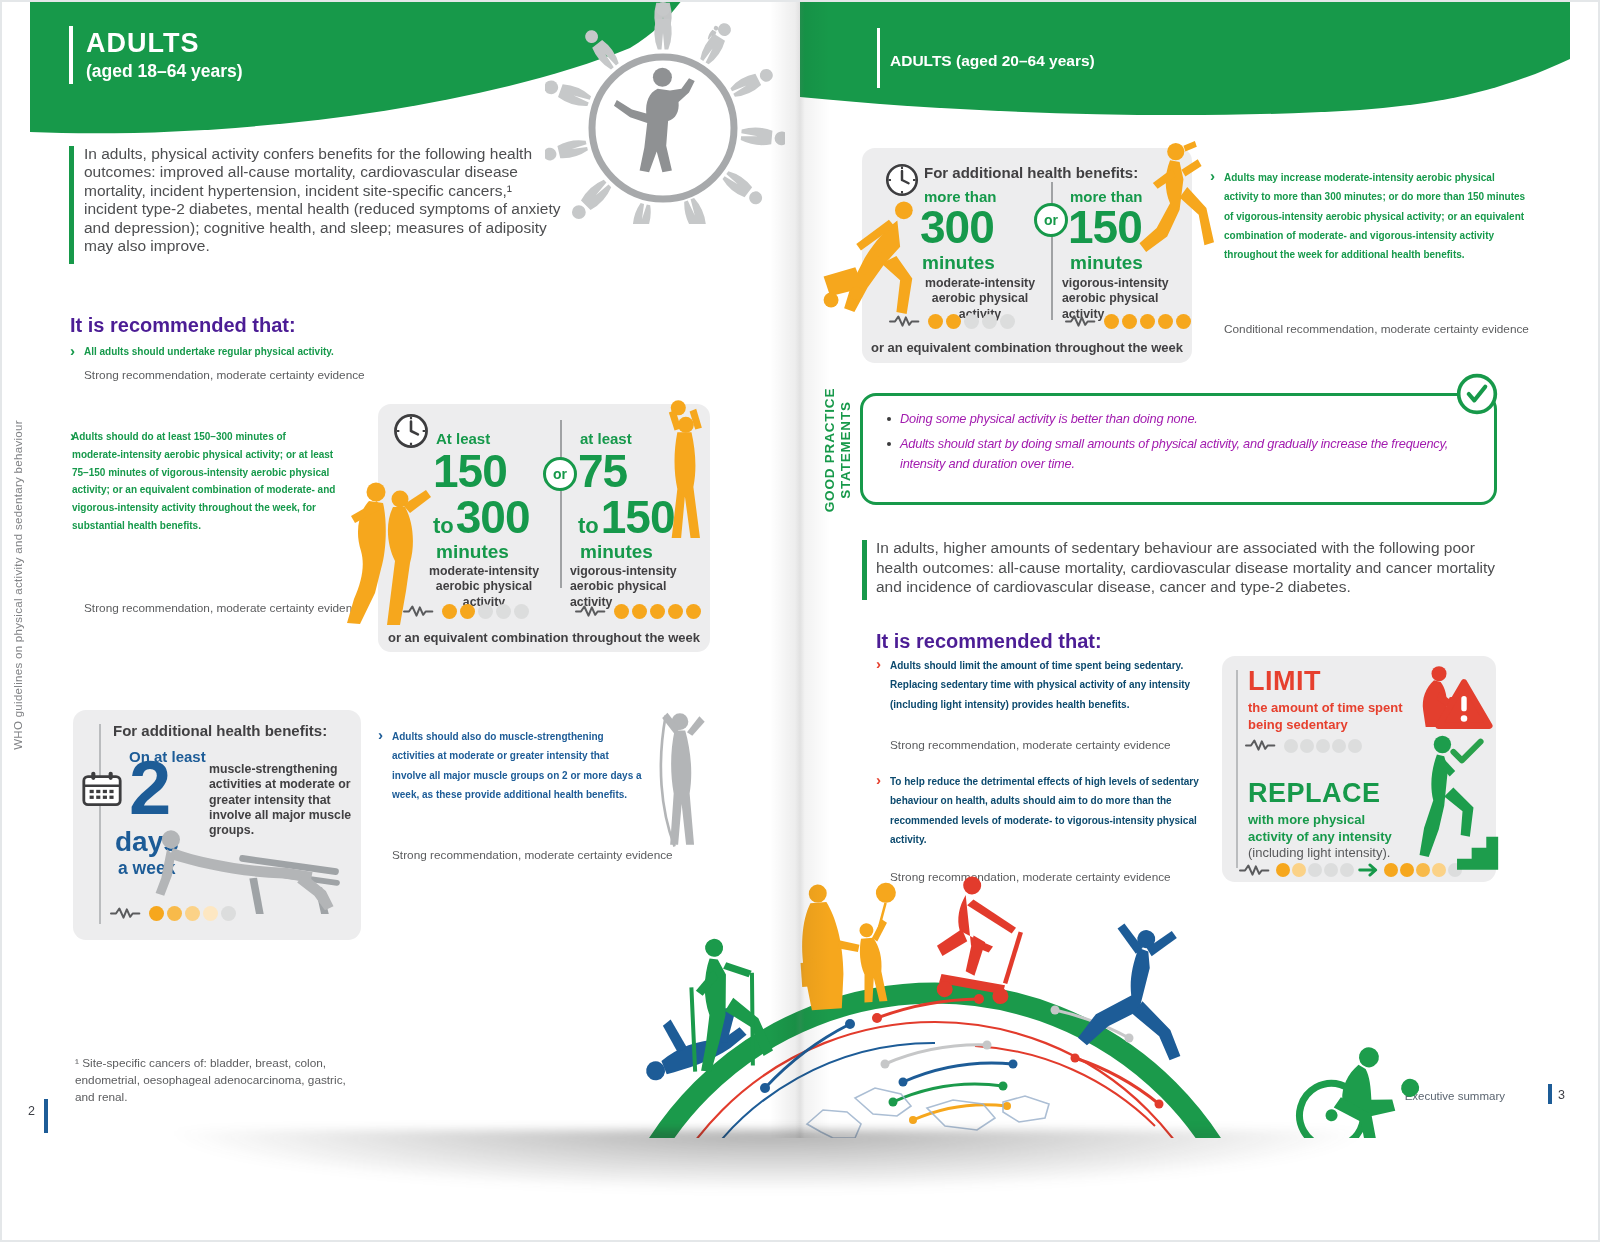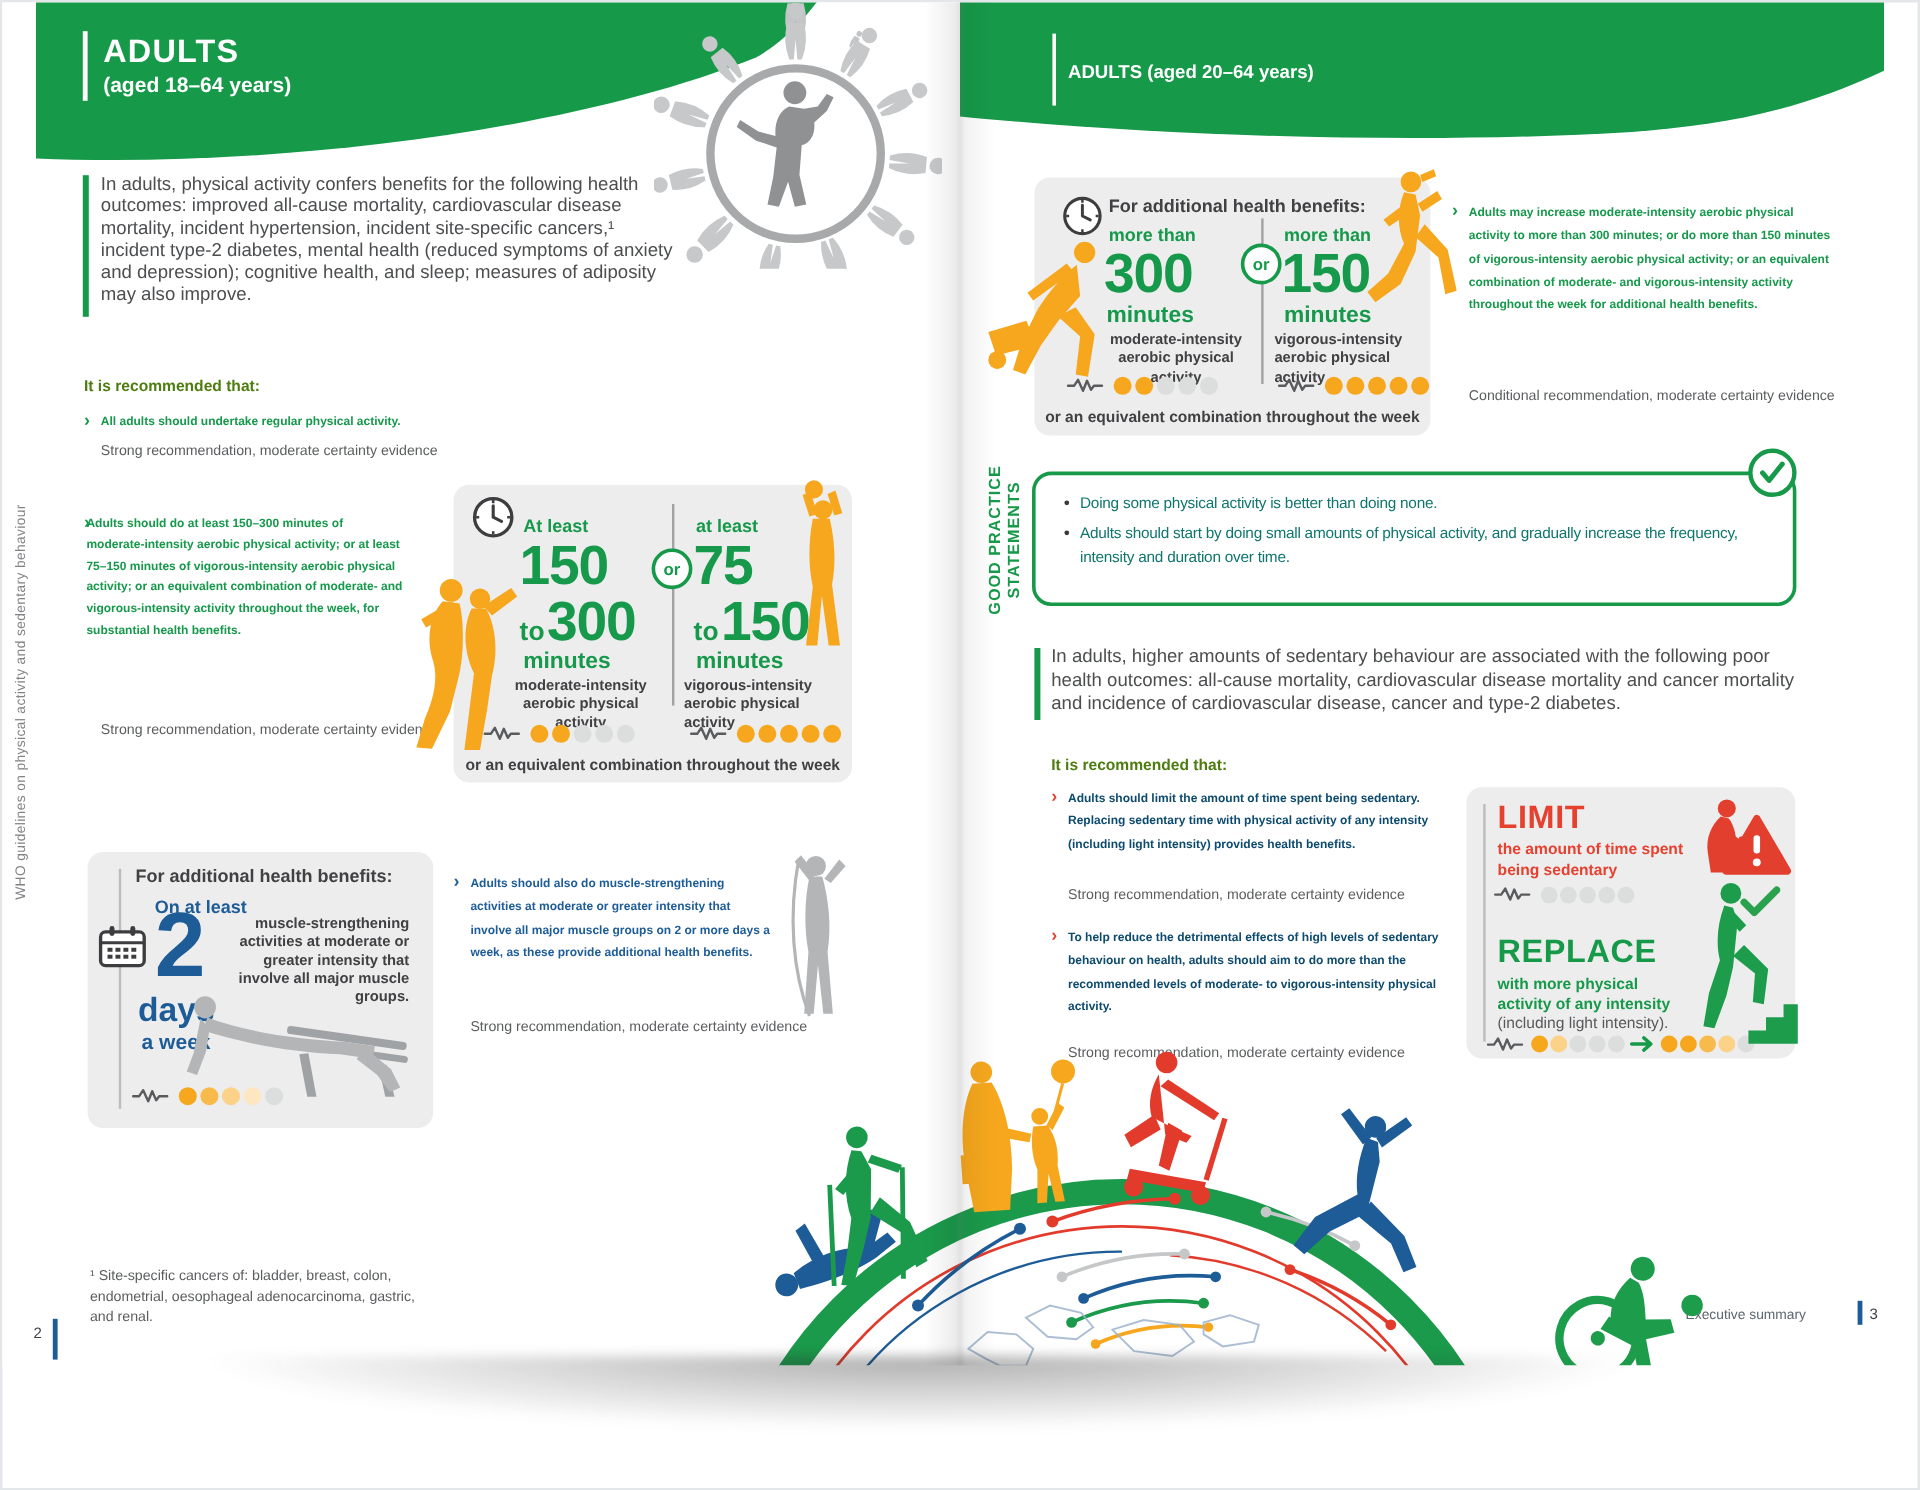--- a/index.html
+++ b/index.html
@@ -11,21 +11,21 @@
   .floor-shadow{position:absolute;left:0;top:1130px;width:1600px;height:100px;
       background:radial-gradient(ellipse 52% 85% at 48% 0,rgba(40,40,40,.38),rgba(40,40,40,0) 72%);
       filter:blur(5px);}
   .gutter{position:absolute;left:770px;top:0;width:60px;height:1138px;
       background:linear-gradient(to right,rgba(0,0,0,0),rgba(0,0,0,.07) 42%,rgba(90,90,90,.18) 50%,rgba(0,0,0,.05) 58%,rgba(0,0,0,0));}
   
   .wt{color:#fff;font-weight:bold;}
   .h-title{font-size:27px;letter-spacing:1px;}
   .h-sub{font-size:17.5px;}
   .body-txt{font-size:15.5px;line-height:18.4px;color:#4d4e50;}
-  .heading{font-size:13px;font-weight:bold;color:#4d7c0f;}
+  .heading{font-size:20px;font-weight:bold;color:#4c1d95;}
   .rec{font-weight:bold;font-size:10px;}
   .rec.green{color:#16994b;line-height:17.8px;}
   .rec.blue{color:#1d5c97;line-height:19.4px;}
   .rec.red{color:#0c4a6e;line-height:19.3px;}
   .note{font-size:11.8px;color:#5b5c5e;}
   .chev{position:absolute;font-weight:bold;font-size:15px;}
   .chev.green{color:#16994b}.chev.blue{color:#1d5c97}.chev.red{color:#e6402e}
   .chev::before{content:"›";}
   .bar{position:absolute;background:#17994A;}
   .bluebar{position:absolute;background:#1d5c97;}
@@ -51,21 +51,21 @@
   .dot.g4{background:#fde7c2;}
   .dot.off{background:#dcdddd;}
   .limit-box .dot{width:14px;height:14px;}
   .limit-box .dots{gap:2px;}
   .vertical{transform:rotate(-90deg);transform-origin:center;}
   .sidebar-vert{font-size:11.5px;color:#808285;letter-spacing:.3px;white-space:nowrap;text-align:center;}
   .gp-label{font-size:13.5px;font-weight:bold;color:#17994A;letter-spacing:.8px;text-align:center;line-height:16px;white-space:nowrap;}
   .gp-box{position:absolute;border:3px solid #17994A;border-radius:16px;background:#fff;box-sizing:border-box;}
   .gp-bullet{display:flex;gap:9px;margin-bottom:5px;}
   .gp-bullet .bdot{width:4px;height:4px;border-radius:50%;background:#3a3a3c;margin-top:8px;flex:none;}
-  .gp-bullet span.txt{font-size:12.8px;color:#0f766e;line-height:1.55;letter-spacing:-.2px;}
+  .gp-bullet span.txt{font-size:12.8px;color:#a21caf;line-height:1.55;letter-spacing:-.2px;font-style:italic;}
   .limit-title{font-size:27px;font-weight:bold;letter-spacing:.5px;}
   .small-bold{font-size:13px;font-weight:bold;line-height:1.3;}
   .footer-lbl{font-size:11.5px;color:#5b6570;}
   .pagenum{font-size:12.5px;color:#3d3f46;}
 </style>
 </head>
 <body>
 
 <div class="canvas">
 <div class="spread">
@@ -285,21 +285,21 @@
     <div class="box" style="left:73px;top:710px;width:288px;height:230px">
       <div class="innerline" style="left:26px;top:14px;height:200px"></div>
       <div class="abs boxtitle" style="left:40px;top:12px">For additional health benefits:</div>
       <div class="abs" style="left:56px;top:38px;font-size:15px;font-weight:bold;color:#1d5c97">On at least</div>
       <svg class="abs" style="left:8px;top:60px" width="42" height="38">
               <use href="#ic-cal"></use>
             </svg>
       <div class="abs" style="left:56px;top:40px;font-size:76px;font-weight:bold;color:#1d5c97;line-height:1">2</div>
       <div class="abs" style="left:42px;top:116px;font-size:28px;font-weight:bold;color:#1d5c97">days</div>
       <div class="abs" style="left:45px;top:148px;font-size:17.5px;font-weight:bold;color:#1d5c97">a week</div>
-      <div class="abs boxlabel" style="left:116px;top:52px;width:152px;text-align:right">muscle-strengthening activities at moderate or greater intensity that involve all major muscle groups.</div>
+      <div class="abs boxlabel" style="left:136px;top:52px;width:152px;text-align:left">muscle-strengthening activities at moderate or greater intensity that involve all major muscle groups.</div>
       <svg class="abs" style="left:52px;top:112px" width="220" height="96" viewBox="0 0 230 100">
         <g fill="#9fa3a6">
           <rect x="120" y="34" width="105" height="7" rx="3" transform="rotate(8 120 34)"></rect>
           <rect x="126" y="47" width="100" height="6" rx="3" transform="rotate(8 126 47)"></rect>
           <path d="M138 58 l7 38 h-8 l-7 -37 Z"></path>
                 <path d="M206 68 l7 28 h-8 l-6 -27 Z"></path>
         </g>
         <g fill="#b3b5b7">
           <circle cx="48" cy="18" r="9.5"></circle>
           <path d="M50 27 C85 40 130 46 170 48 L196 52 L194 63 L166 59 C120 57 80 49 46 38 Z"></path>

